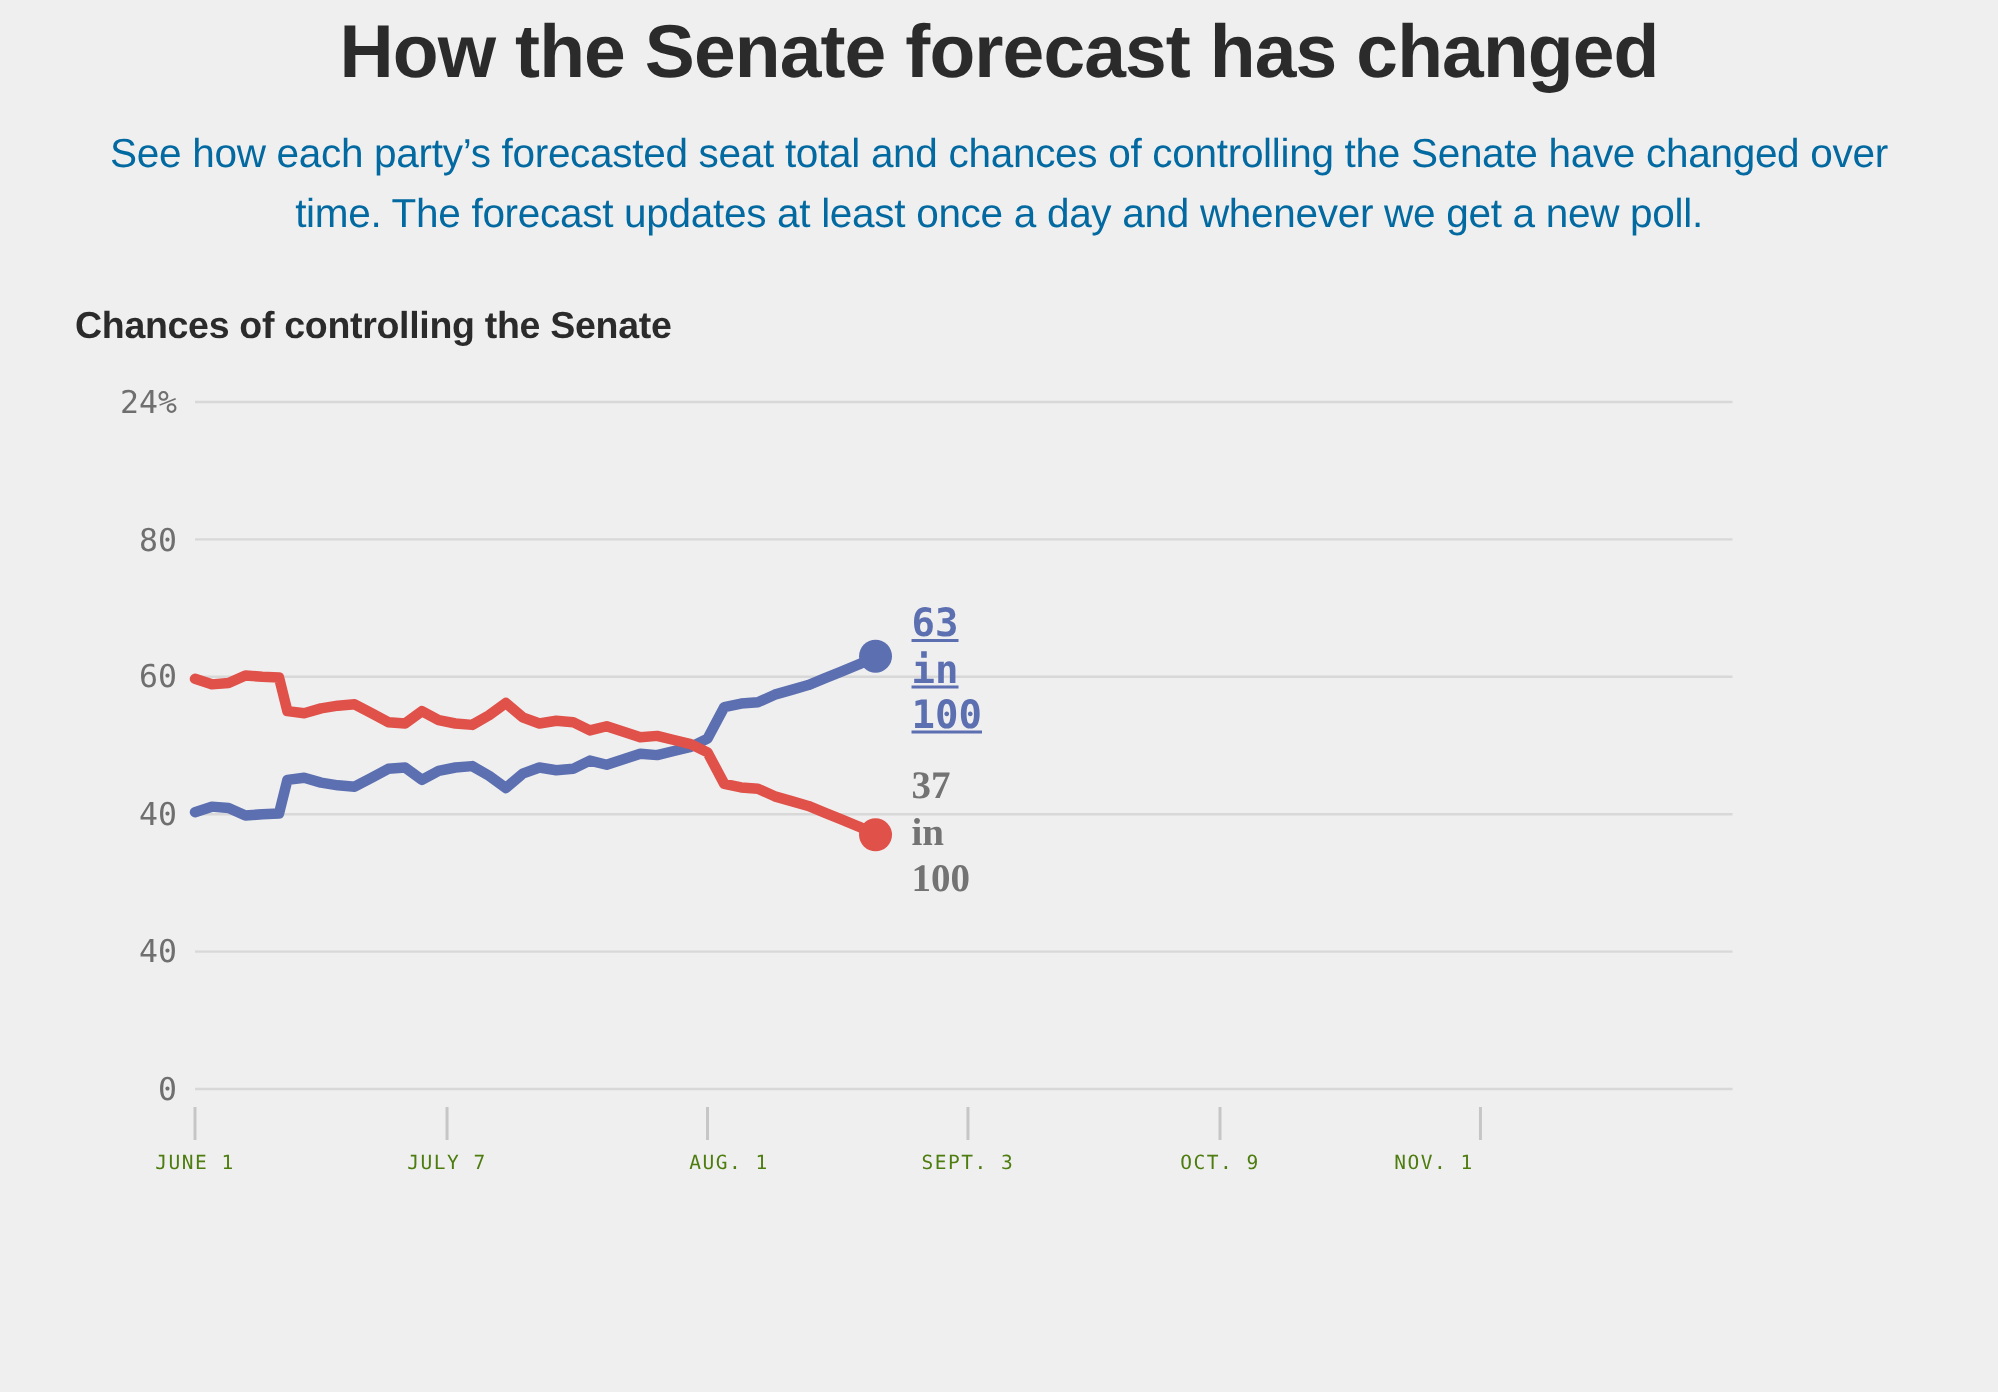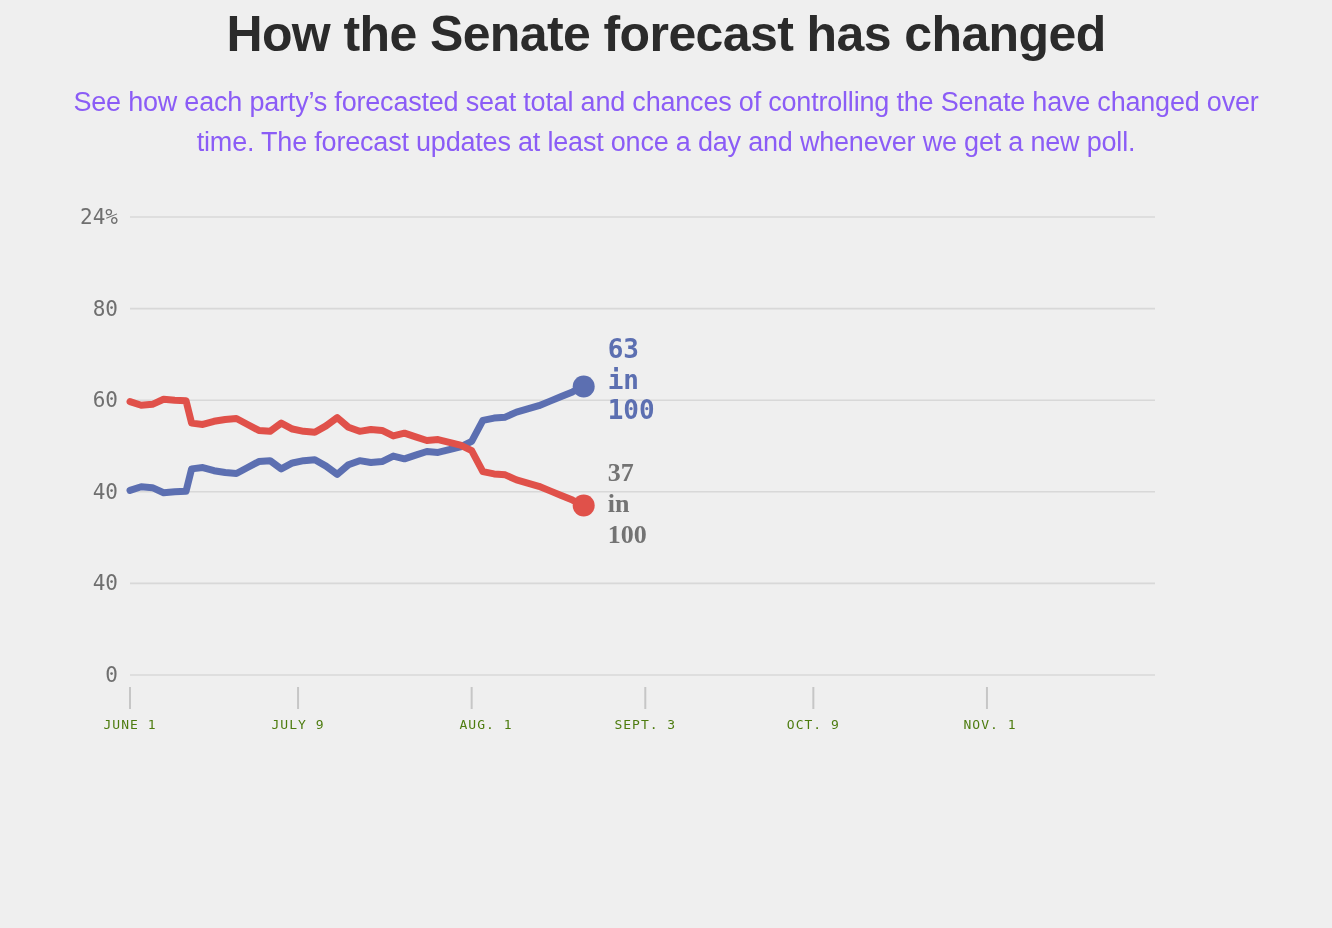--- a/index.html
+++ b/index.html
@@ -37,21 +37,21 @@
     color: #2b2b2b;
     font-family: "Liberation Sans", sans-serif;
   }
   .subhead {
     margin: 22px auto 0 auto;
     width: 1236px;
     text-align: center;
     font-size: 27px;
     line-height: 1.48;
     font-weight: 400;
-    color: #8b5cf6;
+    color: #0369a1;
     letter-spacing: -0.2px;
   }
 
   
   .chart-block {
     position: relative;
     margin-top: 40px;
   }
   .chart-title {
     margin: 0 0 0 50px;
@@ -128,20 +128,21 @@
 <body>
 
 <div class="page">
 
   <div class="header">
     <h1 class="headline">How the Senate forecast has changed</h1>
     <p class="subhead">See how each party’s forecasted seat total and chances of controlling the Senate have changed over time. The forecast updates at least once a day and whenever we get a new poll.</p>
   </div>
 
   <div class="chart-block">
+    <h2 class="chart-title">Chances of controlling the Senate</h2>
 
     <div class="chart-area">
 
       <svg class="chart-svg" width="1332" height="560" viewBox="0 0 1332 560">
         <g id="gridlines">
             <line x1="130" x2="1155" y1="472" y2="472" stroke="#d8d8d8" stroke-width="1.6"></line>
             <line x1="130" x2="1155" y1="380.4" y2="380.4" stroke="#d8d8d8" stroke-width="1.6"></line>
             <line x1="130" x2="1155" y1="288.79999999999995" y2="288.79999999999995" stroke="#d8d8d8" stroke-width="1.6"></line>
             <line x1="130" x2="1155" y1="197.2" y2="197.2" stroke="#d8d8d8" stroke-width="1.6"></line>
             <line x1="130" x2="1155" y1="105.59999999999997" y2="105.59999999999997" stroke="#d8d8d8" stroke-width="1.6"></line>
@@ -168,28 +169,28 @@
       <div class="ylabels" id="ylabels">
           <div class="ylabel" style="top: 472px;">0</div>
           <div class="ylabel" style="top: 380.4px;">40</div>
           <div class="ylabel" style="top: 288.8px;">40</div>
           <div class="ylabel" style="top: 197.2px;">60</div>
           <div class="ylabel" style="top: 105.6px;">80</div>
           <div class="ylabel" style="top: 14px;">24%</div>
         </div>
       <div class="xlabels" id="xlabels">
           <div class="xlabel" style="left: 130px; top: 514px;">JUNE 1</div>
-          <div class="xlabel" style="left: 298.033px; top: 514px;">JULY 9</div>
+          <div class="xlabel" style="left: 298.033px; top: 514px;">JULY 7</div>
           <div class="xlabel" style="left: 486px; top: 514px;">AUG. 1</div>
           <div class="xlabel" style="left: 645.301px; top: 514px;">SEPT. 3</div>
           <div class="xlabel" style="left: 813.333px; top: 514px;">OCT. 9</div>
-          <div class="xlabel" style="left: 990px; top: 514px;">NOV. 1</div>
+          <div class="xlabel" style="left: 956px; top: 514px;">NOV. 1</div>
         </div>
 
-      <div class="callout dem" id="callout-dem" style="left: 607.689px; top: 131px;">
+      <div class="callout dem" id="callout-dem" style="left: 607.689px; top: 147px; text-decoration: underline;">
         <div>63</div>
         <div>in</div>
         <div>100</div>
       </div>
 
       <div class="callout rep" id="callout-rep" style="left: 607.689px; top: 255.54px;">
         <div>37</div>
         <div>in</div>
         <div>100</div>
       </div>

